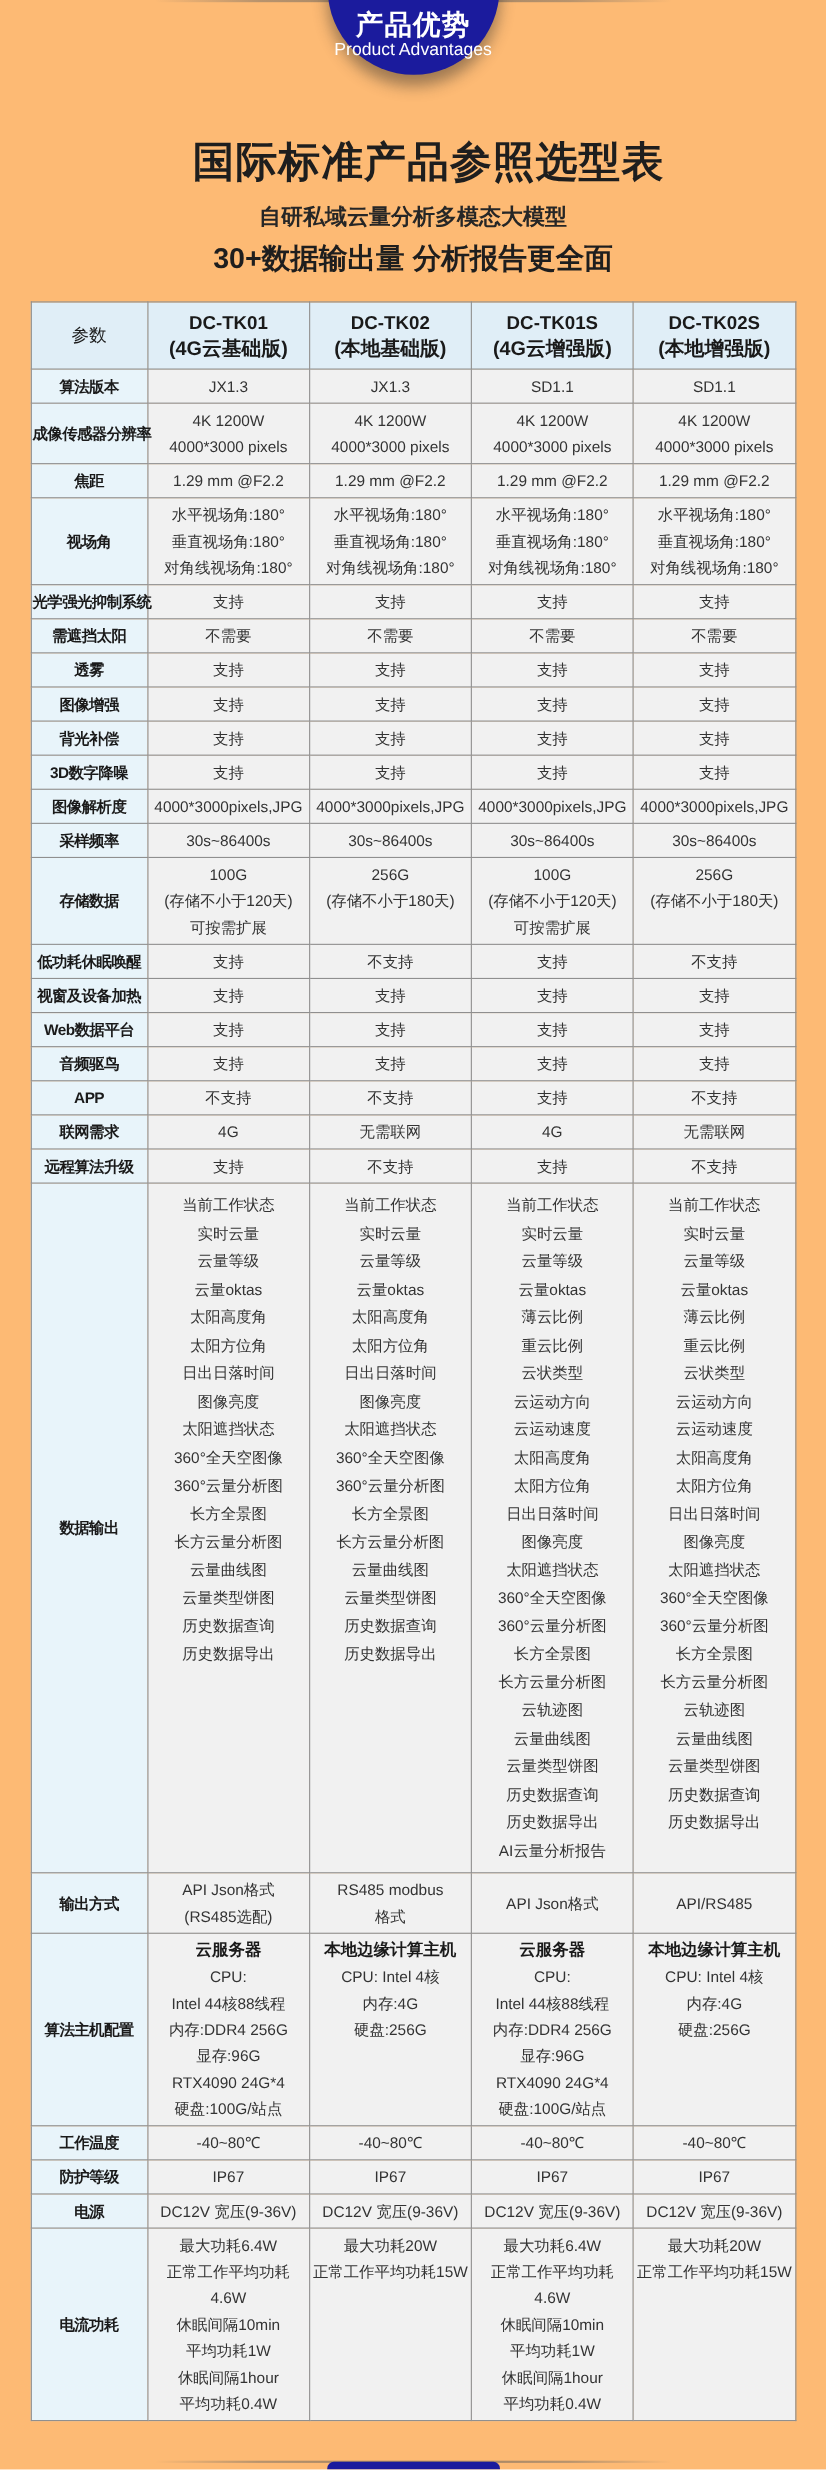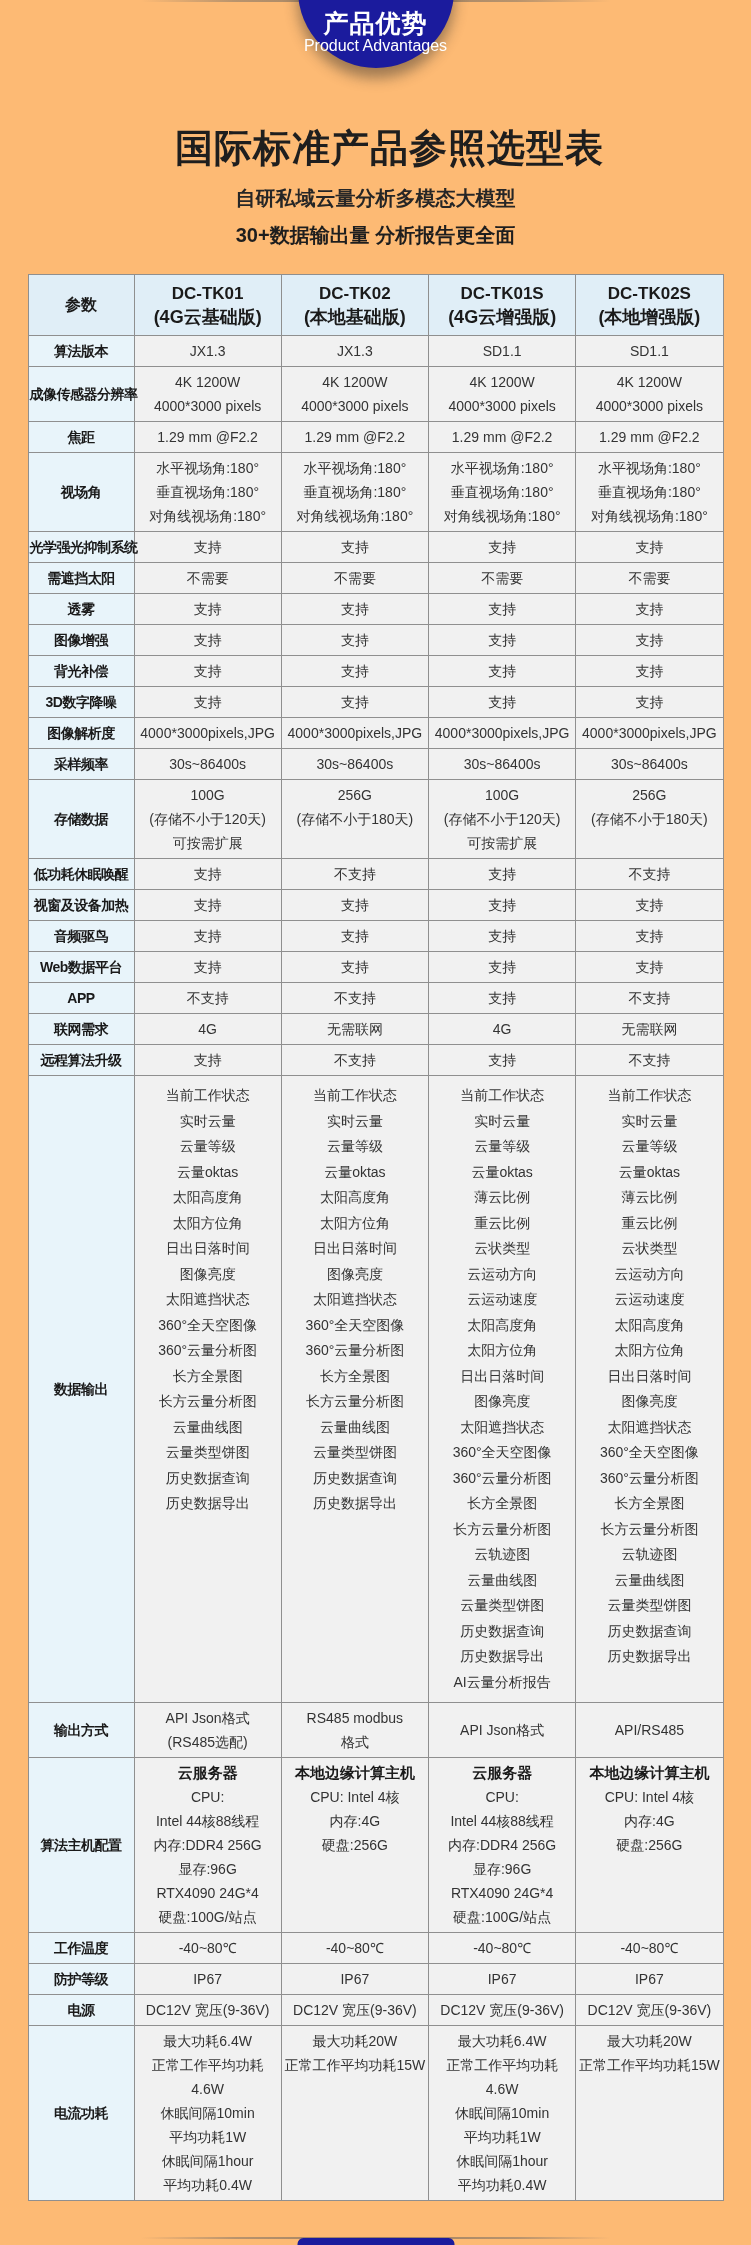--- a/index.html
+++ b/index.html
@@ -33,33 +33,33 @@
   .badge-sub   { font-size:16px; line-height:14px; margin-top:2px; }
   
   .bottom-badge {
     position:absolute; top:2238px; left:50%; transform:translateX(-50%);
     width:157px; height:8px; background:#1b1b9d;
     border-radius:6px 6px 0 0; z-index:2;
   }
   .header-block { padding-top:128px; text-align:center; }
   .main-title { font-size:38px; font-weight:700; color:#1e1e1e; letter-spacing:1px; line-height:40px;margin-left:28px; }
   .sub1 { margin-top:16px; font-size:20px; font-weight:600; color:#262626; line-height:28px; }
-  .sub2 { margin-top:8px;  font-size:20px; font-weight:700; color:#1e1e1e; line-height:30px; }
+  .sub2 { margin-top:8px;  font-size:26px; font-weight:700; color:#1e1e1e; line-height:30px; }
   
   table.spec {
     width:695px; margin:24px auto 0;
     border-collapse:collapse; table-layout:fixed;
   }
   col.c0 { width:106px; }
   col.cp { width:147.25px; }
   .spec th, .spec td {
     border:1px solid #8f8f8f; text-align:center; vertical-align:middle;
   }
   .spec thead th { background:#e0eef7; padding:7px 2px; }
-  .param-head { font-size:16px; font-weight:700; color:#1a1a1a; }
+  .param-head { font-size:16px; font-weight:400; color:#1a1a1a; }
   .prod-name    { font-size:17px; font-weight:700; color:#1a1a1a; line-height:24px; }
   .prod-variant { font-size:18px; font-weight:700; color:#1a1a1a; line-height:22px; }
   .spec tbody th {
     background:#e8f4fa; font-size:14px; font-weight:700; color:#1a1a1a;
     padding:3px 1px; line-height:24px; letter-spacing:-0.5px; white-space:nowrap;
   }
   .spec tbody td {
     background:#f1f1f1; font-size:14px; color:#333333;
     padding:3px 2px; line-height:24px;
   }
@@ -355,36 +355,36 @@
             <div class="line">支持</div>
           </td>
           <td>
             <div class="line">支持</div>
           </td>
           <td>
             <div class="line">支持</div>
           </td>
         </tr>
         <tr>
+          <th>Web数据平台</th>
+          <td>
+            <div class="line">支持</div>
+          </td>
+          <td>
+            <div class="line">支持</div>
+          </td>
+          <td>
+            <div class="line">支持</div>
+          </td>
+          <td>
+            <div class="line">支持</div>
+          </td>
+        </tr>
+        <tr>
           <th>音频驱鸟</th>
-          <td>
-            <div class="line">支持</div>
-          </td>
-          <td>
-            <div class="line">支持</div>
-          </td>
-          <td>
-            <div class="line">支持</div>
-          </td>
-          <td>
-            <div class="line">支持</div>
-          </td>
-        </tr>
-        <tr>
-          <th>Web数据平台</th>
           <td>
             <div class="line">支持</div>
           </td>
           <td>
             <div class="line">支持</div>
           </td>
           <td>
             <div class="line">支持</div>
           </td>
           <td>

